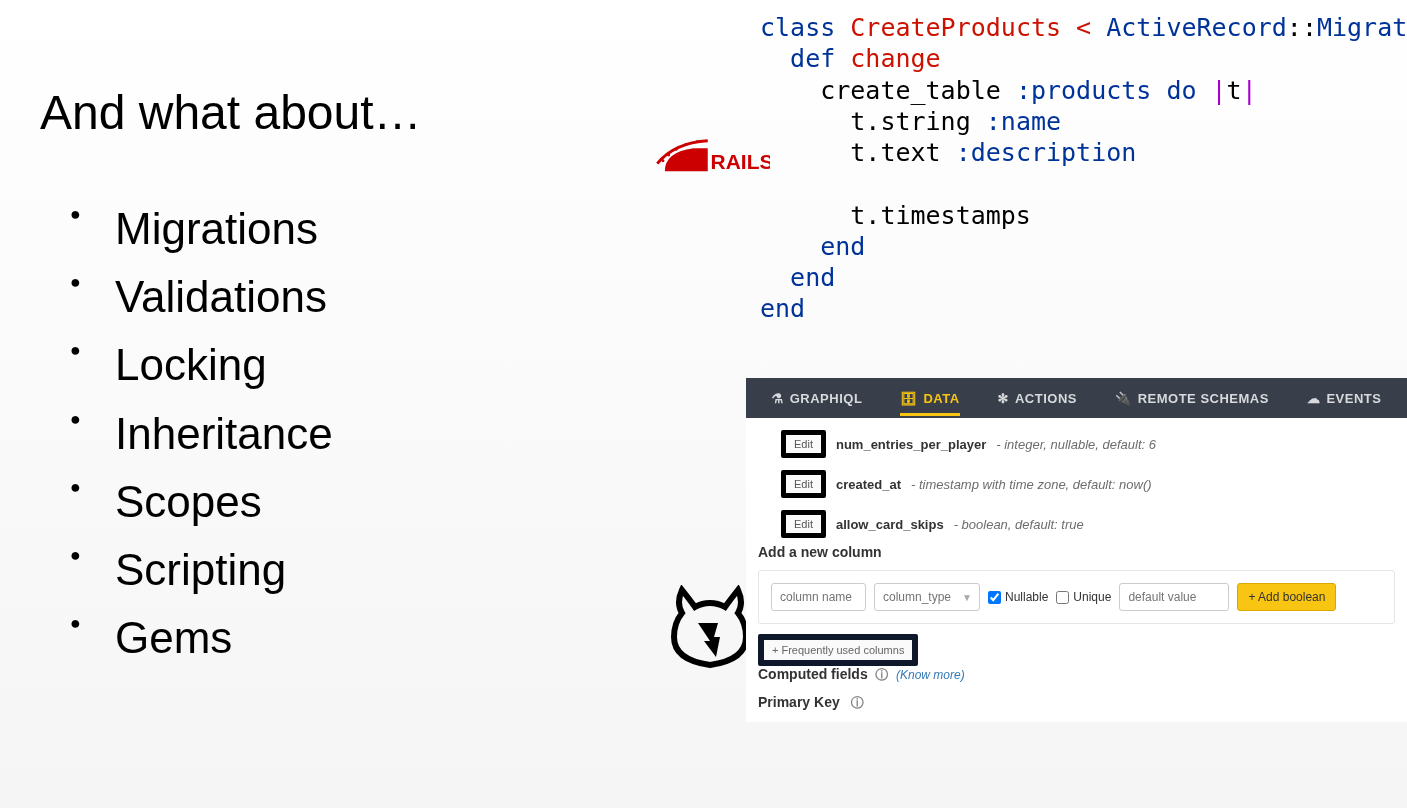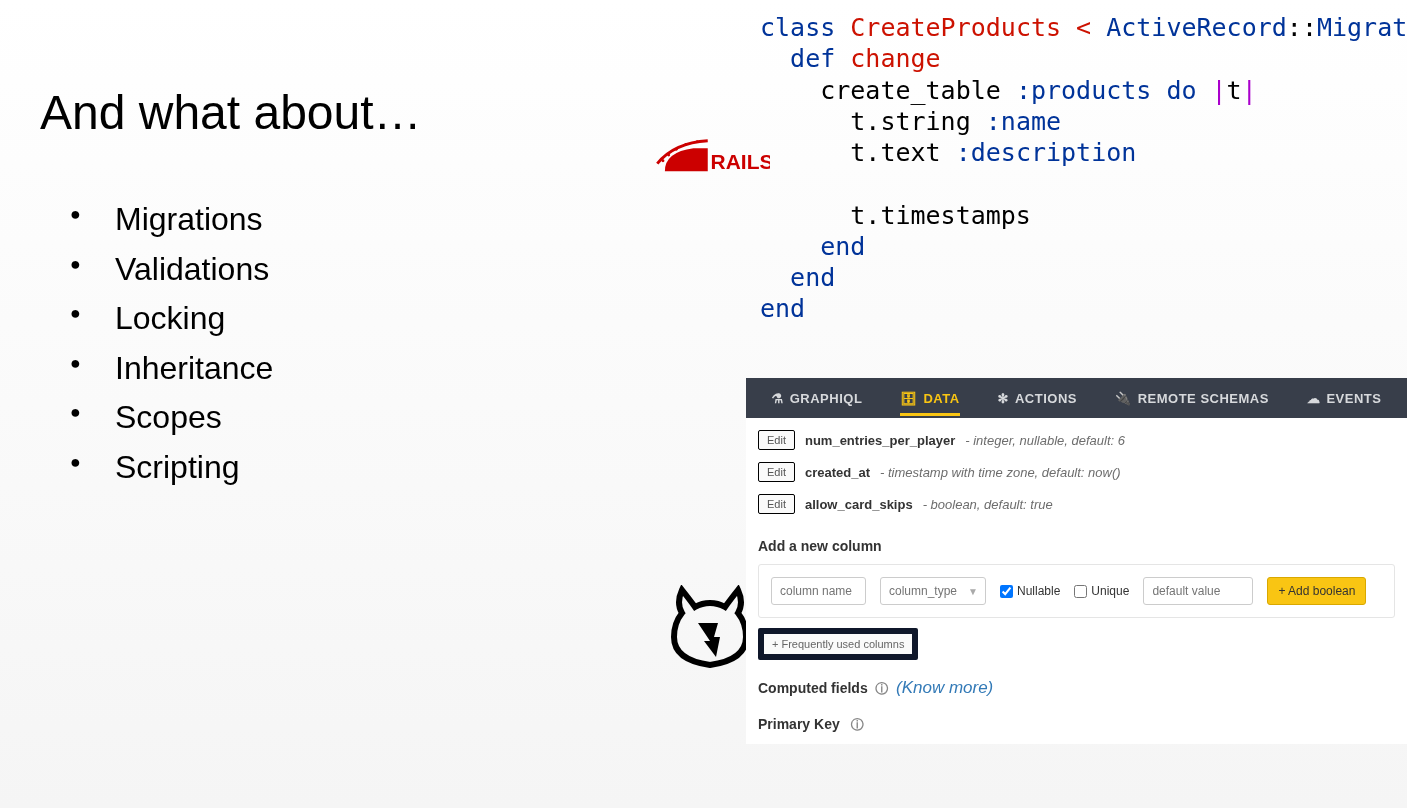--- a/index.html
+++ b/index.html
@@ -19,21 +19,21 @@
       font-weight: 400;
       color: #000;
     }
     .bullets {
       position: absolute;
       left: 70px;
       top: 195px;
       list-style: none;
     }
     .bullets li {
-      font-size: 32px;
+      font-size: 44px;
       color: #000;
       line-height: 1.55;
       padding-left: 45px;
       position: relative;
     }
     .bullets li::before {
       content: "●";
       position: absolute;
       left: 0;
       font-size: 18px;
@@ -96,43 +96,43 @@
     .hasura-body { padding: 0 12px 0 12px; }
     .col-row {
       display: flex;
       align-items: center;
       gap: 10px;
       padding: 6px 0;
       font-size: 13px;
       color: #333;
     }
     .edit-btn, .add-btn-small {
-      border: 1px solid #000000;
+      border: 5px solid #000000;
       background: #fafafa;
       color: #555;
       font-size: 11px;
       padding: 3px 8px;
       border-radius: 2px;
+      margin-left: 23px;
     }
     .col-name { font-weight: 700; color: #333; }
     .col-meta { font-style: italic; color: #6d6d6d; }
     .section-title {
       font-weight: 700;
       color: #333;
       font-size: 14px;
-      margin-top: 18px;
       margin-bottom: 10px;
     }
     .add-col-box {
       border: 1px solid #e5e5e5;
       padding: 12px;
       border-radius: 3px;
       display: flex;
       align-items: center;
-      gap: 14px;
+      gap: 8px;
       flex-wrap: wrap;
     }
     .txt-input {
       border: 1px solid #ccc;
       padding: 6px 8px;
       font-size: 12px;
       border-radius: 3px;
       color: #999;
       background: #fff;
       width: 95px;
@@ -158,21 +158,21 @@
     .freq-btn {
       border: 6px solid #0f172a;
       background: #fafafa;
       color: #666;
       font-size: 11px;
       padding: 4px 8px;
       border-radius: 2px;
       margin-top: 10px;
       display: inline-block;
     }
-    .know-more { color: #337ab7; font-size: 17px; font-style: italic; font-weight: 400; }
+    .know-more { color: #337ab7; font-size: 12px; font-style: italic; font-weight: 400; }
     .help-icon { color: #888; font-size: 13px; }
     .hasura-logo {
       position: absolute;
       left: 670px;
       top: 585px;
       width: 80px;
       height: 90px;
     }
     .small-gap { height: 6px; }
   </style>
@@ -181,20 +181,21 @@
 
 <h1 class="slide-title">And what about…</h1>
 
 <ul class="bullets">
   <li>Migrations</li>
   <li>Validations</li>
   <li>Locking</li>
   <li>Inheritance</li>
   <li>Scopes</li>
   <li>Scripting</li>
+  <li>Gems</li>
 </ul>
 
 <div class="rails-logo">
   <svg viewBox="0 0 120 42" width="115" height="40">
     <path d="M 2 30 Q 20 8 55 6" stroke="#cc0000" stroke-width="3" fill="none"></path>
     <circle cx="8" cy="27" r="1.5" fill="#cc0000"></circle>
     <circle cx="14" cy="21" r="1.5" fill="#cc0000"></circle>
     <circle cx="22" cy="15" r="1.5" fill="#cc0000"></circle>
     <circle cx="32" cy="10" r="1.5" fill="#cc0000"></circle>
     <circle cx="44" cy="7" r="1.5" fill="#cc0000"></circle>

